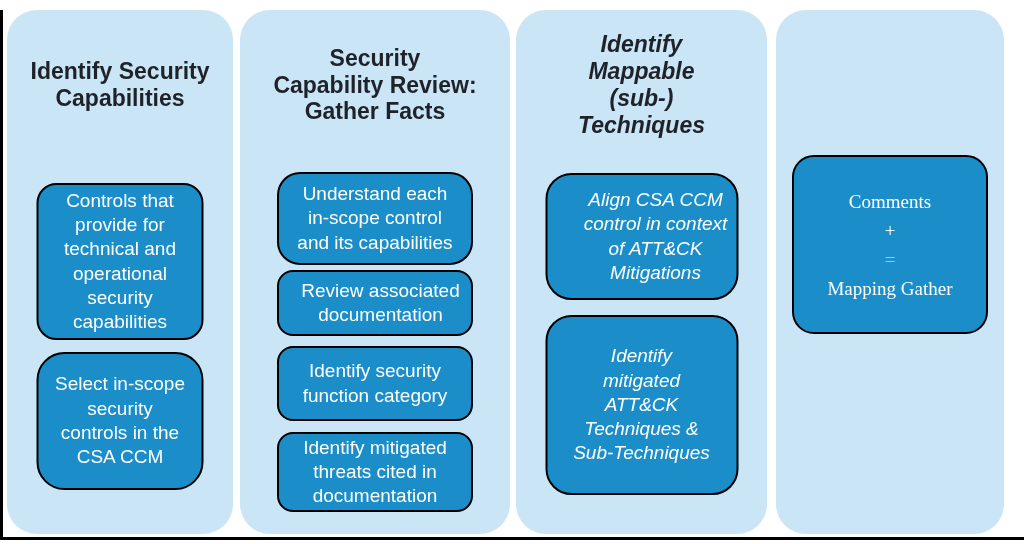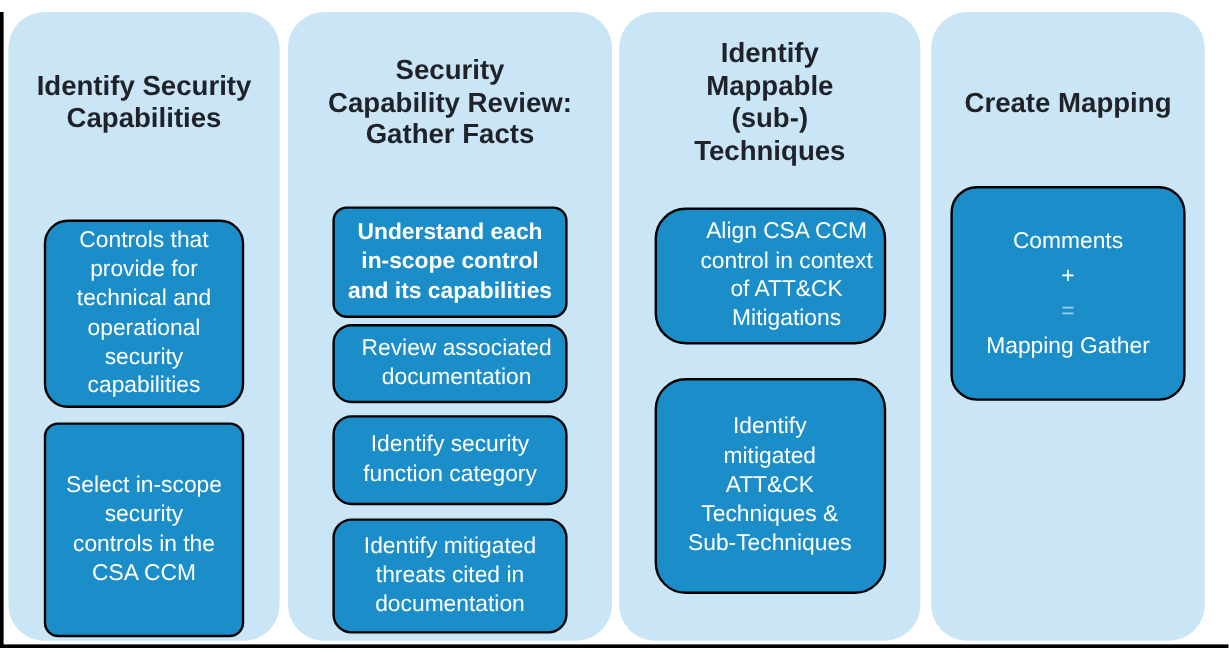--- a/index.html
+++ b/index.html
@@ -54,80 +54,79 @@
     color: #ffffff;
     display: flex;
     flex-direction: column;
     align-items: center;
     justify-content: center;
     text-align: center;
     font-size: 19px;
     line-height: 1.28;
     white-space: pre-line;
   }
-  .box .box-line { line-height: 29px; }
+  .box .box-line { line-height: 29px; font-family: Liberation Serif, serif; }
   .box .dim { color: rgba(255,255,255,0.55); }
 </style>
 </head>
 <body>
 
 <div class="stage">
 
   <div class="frame-left"></div>
   <div class="frame-bottom"></div>
 
   <div class="col" style="left:7px; width:226px;">
     <div class="col-title">Identify Security
 Capabilities</div>
     <div class="box" style="top:158px; height:157px; width:167px; border-radius:20px;margin-top:15px;">Controls that
 provide for
 technical and
 operational
 security
 capabilities</div>
-    <div class="box" style="top:342px; height:179px; width:167px; border-radius:12px;">Select in-scope
+    <div class="box" style="top:342px; height:138px; width:167px; border-radius:28px;">Select in-scope
 security
 controls in the
 CSA CCM</div>
   </div>
 
   <div class="col" style="left:240px; width:270px;">
     <div class="col-title">Security
 Capability Review:
 Gather Facts</div>
-    <div class="box" style="top:162px; height:93px; width:196px; border-radius:12px;font-weight:bold;">Understand each
+    <div class="box" style="top:162px; height:93px; width:196px; border-radius:23px;">Understand each
 in-scope control
 and its capabilities</div>
     <div class="box" style="top:260px; height:66px; width:196px; border-radius:16px;padding-left:11px;">Review associated
 documentation</div>
     <div class="box" style="top:336px; height:75px; width:196px; border-radius:16px;">Identify security
 function category</div>
-    <div class="box" style="top:422px; height:96px; width:196px; border-radius:16px;">Identify mitigated
+    <div class="box" style="top:422px; height:80px; width:196px; border-radius:16px;">Identify mitigated
 threats cited in
 documentation</div>
   </div>
 
-  <div class="col" style="left:516px; width:251px;">
+  <div class="col" style="left:516px; width:251px;font-style:italic;">
     <div class="col-title">Identify
 Mappable
 (sub-)
 Techniques</div>
-    <div class="box" style="top:163px; height:114px; width:193px; border-radius:26px;padding-left:28px;">Align CSA CCM
+    <div class="box" style="top:163px; height:127px; width:193px; border-radius:26px;padding-left:28px;">Align CSA CCM
 control in context
 of ATT&amp;CK
 Mitigations</div>
     <div class="box" style="top:305px; height:180px; width:193px; border-radius:26px;">Identify
 mitigated
 ATT&amp;CK
 Techniques &amp;
 Sub-Techniques</div>
   </div>
 
   <div class="col" style="left:776px; width:228px;">
-    <div class="col-title">Create Mapping</div>
     <div class="box" style="top:145px; height:179px; width:196px; border-radius:22px;">
       <div class="box-line">Comments</div>
       <div class="box-line">+</div>
       <div class="box-line dim">=</div>
       <div class="box-line">Mapping Gather</div>
     </div>
   </div>
 
 </div>
 

